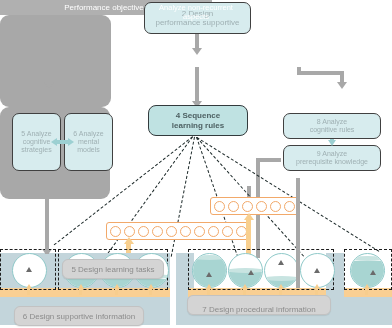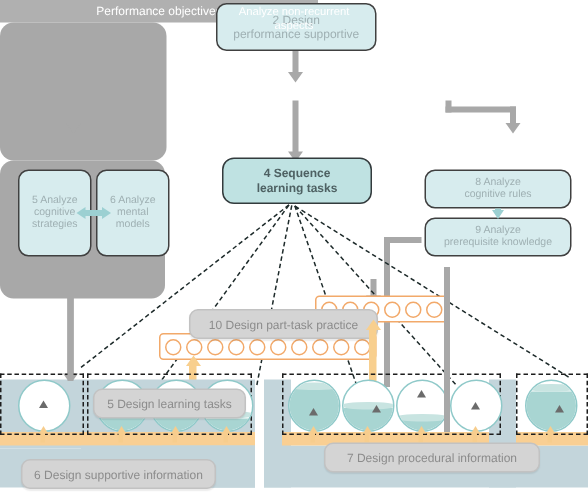--- a/index.html
+++ b/index.html
@@ -121,21 +121,21 @@
     </div>
   </div>
   <div class="teal-arrow dbl" style="left:56px;top:140px;width:13px;height:4px;"></div>
 
   <div class="varrow noheadb" style="left:45px;top:178px;height:78px;"></div>
   <div class="varrow" style="left:45px;top:178px;height:72px;"></div>
 
   <div class="box teal-box-dark" style="left:148px;top:105px;width:100px;height:31px;font-size:8px;">
     <div>
       <div>4  Sequence</div>
-      <div>learning tasks</div>
+      <div>learning rules</div>
     </div>
   </div>
 
   <div class="gray-panel" style="left:277px;top:86px;width:110px;height:92px;"></div>
   <div class="gray-panel-title" style="left:277px;top:90px;width:110px;font-size:7.5px;">
     <div>Analyze recurrent</div>
     <div>aspects</div>
   </div>
   <div class="box teal-box" style="left:283px;top:113px;width:98px;height:26px;font-size:7px;">
     <div>
@@ -178,23 +178,20 @@
     <div class="ptcirc"></div>
     <div class="ptcirc"></div>
     <div class="ptcirc"></div>
     <div class="ptcirc"></div>
     <div class="ptcirc"></div>
     <div class="ptcirc"></div>
     <div class="ptcirc"></div>
     <div class="ptcirc"></div>
   </div>
 
-  <div class="callout" style="left:126px;top:206px;width:124px;height:18px;font-size:8px;">
-    <span>10  Design part-task practice</span>
-  </div>
 
   <div class="yarrow" style="left:246px;top:219px;height:48px;"></div>
   <div class="yarrow" style="left:126px;top:243px;height:26px;"></div>
 
   <div class="platform" style="left:0px;top:253px;width:108px;height:46px;"></div>
   <div class="platform" style="left:108px;top:253px;width:18px;height:72px;"></div>
   <div class="platform" style="left:0px;top:299px;width:126px;height:26px;"></div>
   <div class="orange-strip" style="left:0px;top:288px;width:108px;height:9px;"></div>
 
   <div class="platform" style="left:126px;top:253px;width:44px;height:46px;"></div>
@@ -270,20 +267,20 @@
   </div>
   <div class="tri" style="left:370px;top:270px;"></div>
   <div class="ysmall" style="left:365px;top:288px;height:7px;"></div>
 
   <div class="grayline" style="left:45px;top:178px;width:4px;height:76px;"></div>
   <div class="grayline" style="left:296px;top:178px;width:4px;height:110px;"></div>
 
   <div class="callout" style="left:62px;top:259px;width:100px;height:18px;font-size:8px;">
     <span>5  Design learning tasks</span>
   </div>
-  <div class="callout" style="left:216px;top:295px;width:142px;height:18px;font-size:8px;">
+  <div class="callout" style="left:187px;top:295px;width:142px;height:18px;font-size:8px;align-items:flex-end;">
     <span>7  Design procedural information</span>
   </div>
   <div class="callout" style="left:14px;top:306px;width:128px;height:18px;font-size:8px;">
     <span>6  Design supportive information</span>
   </div>
 
 </div>
 
 </body></html>

